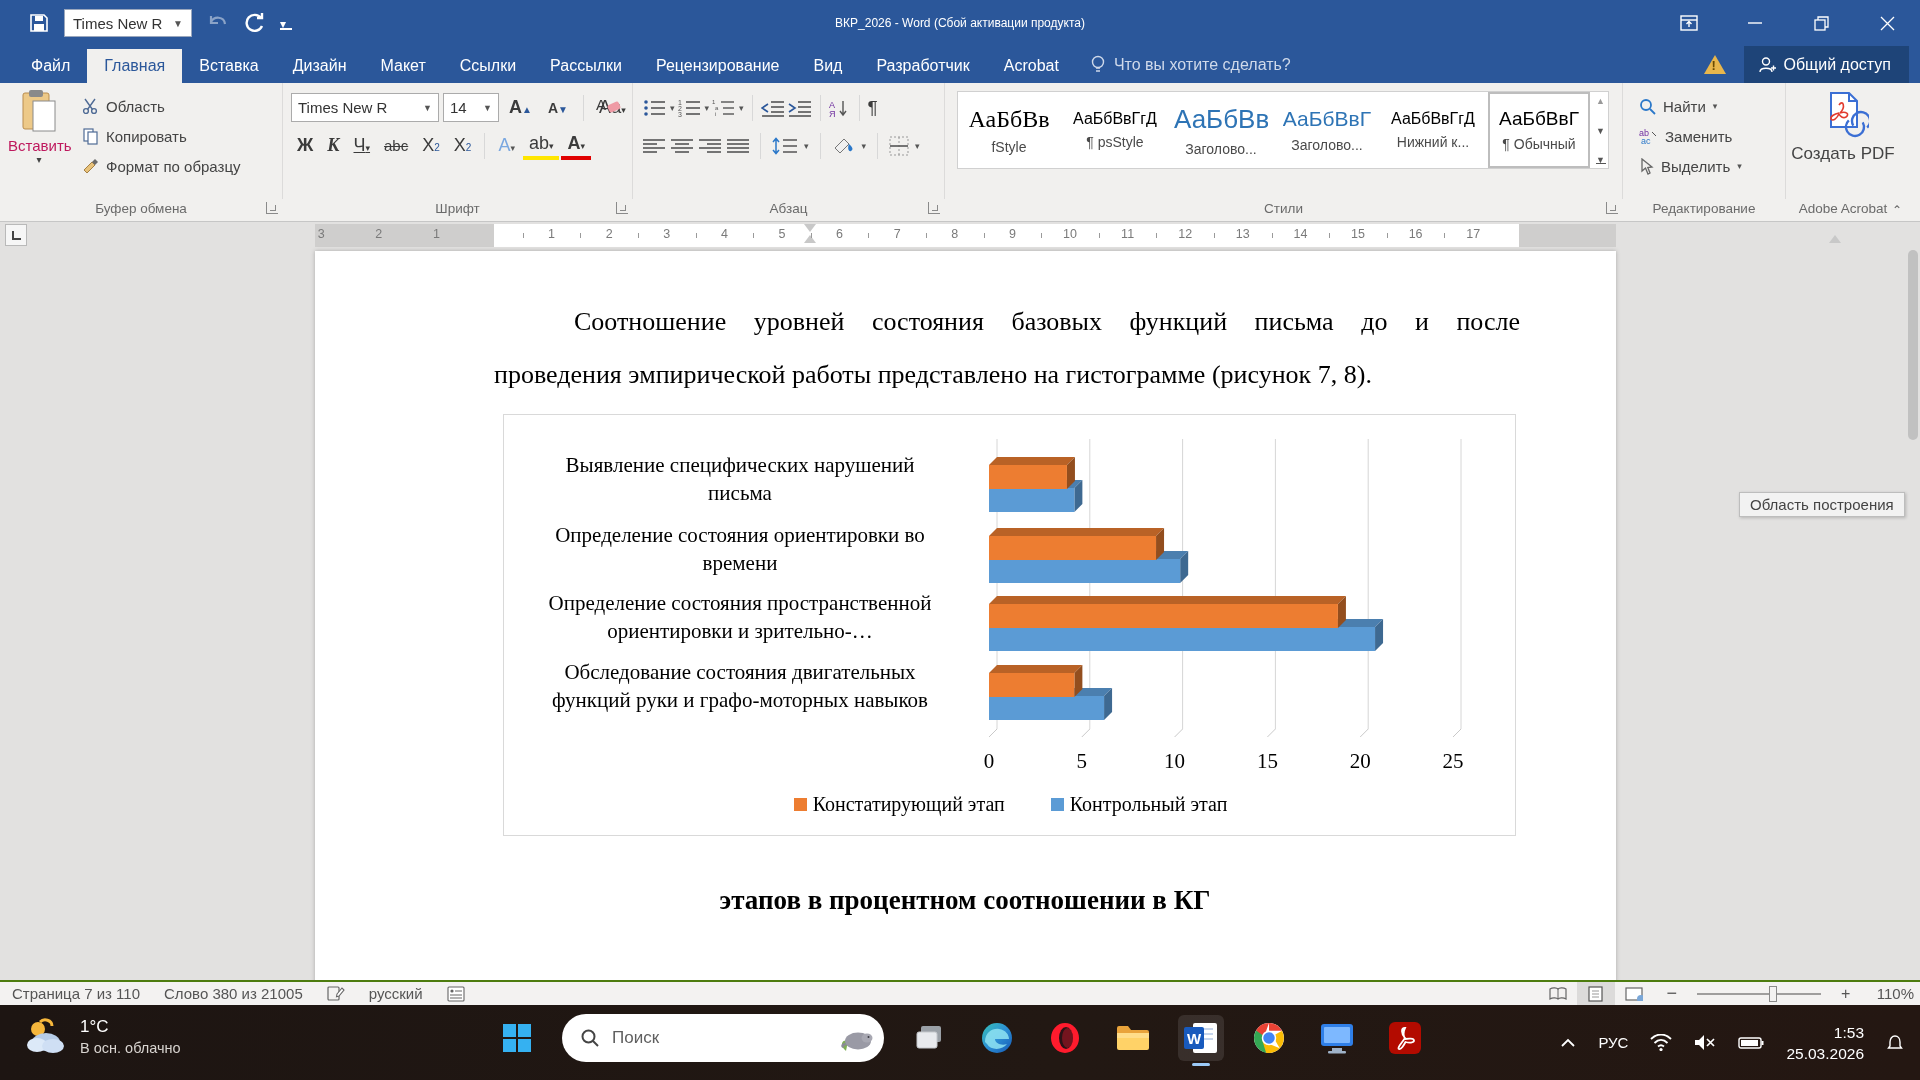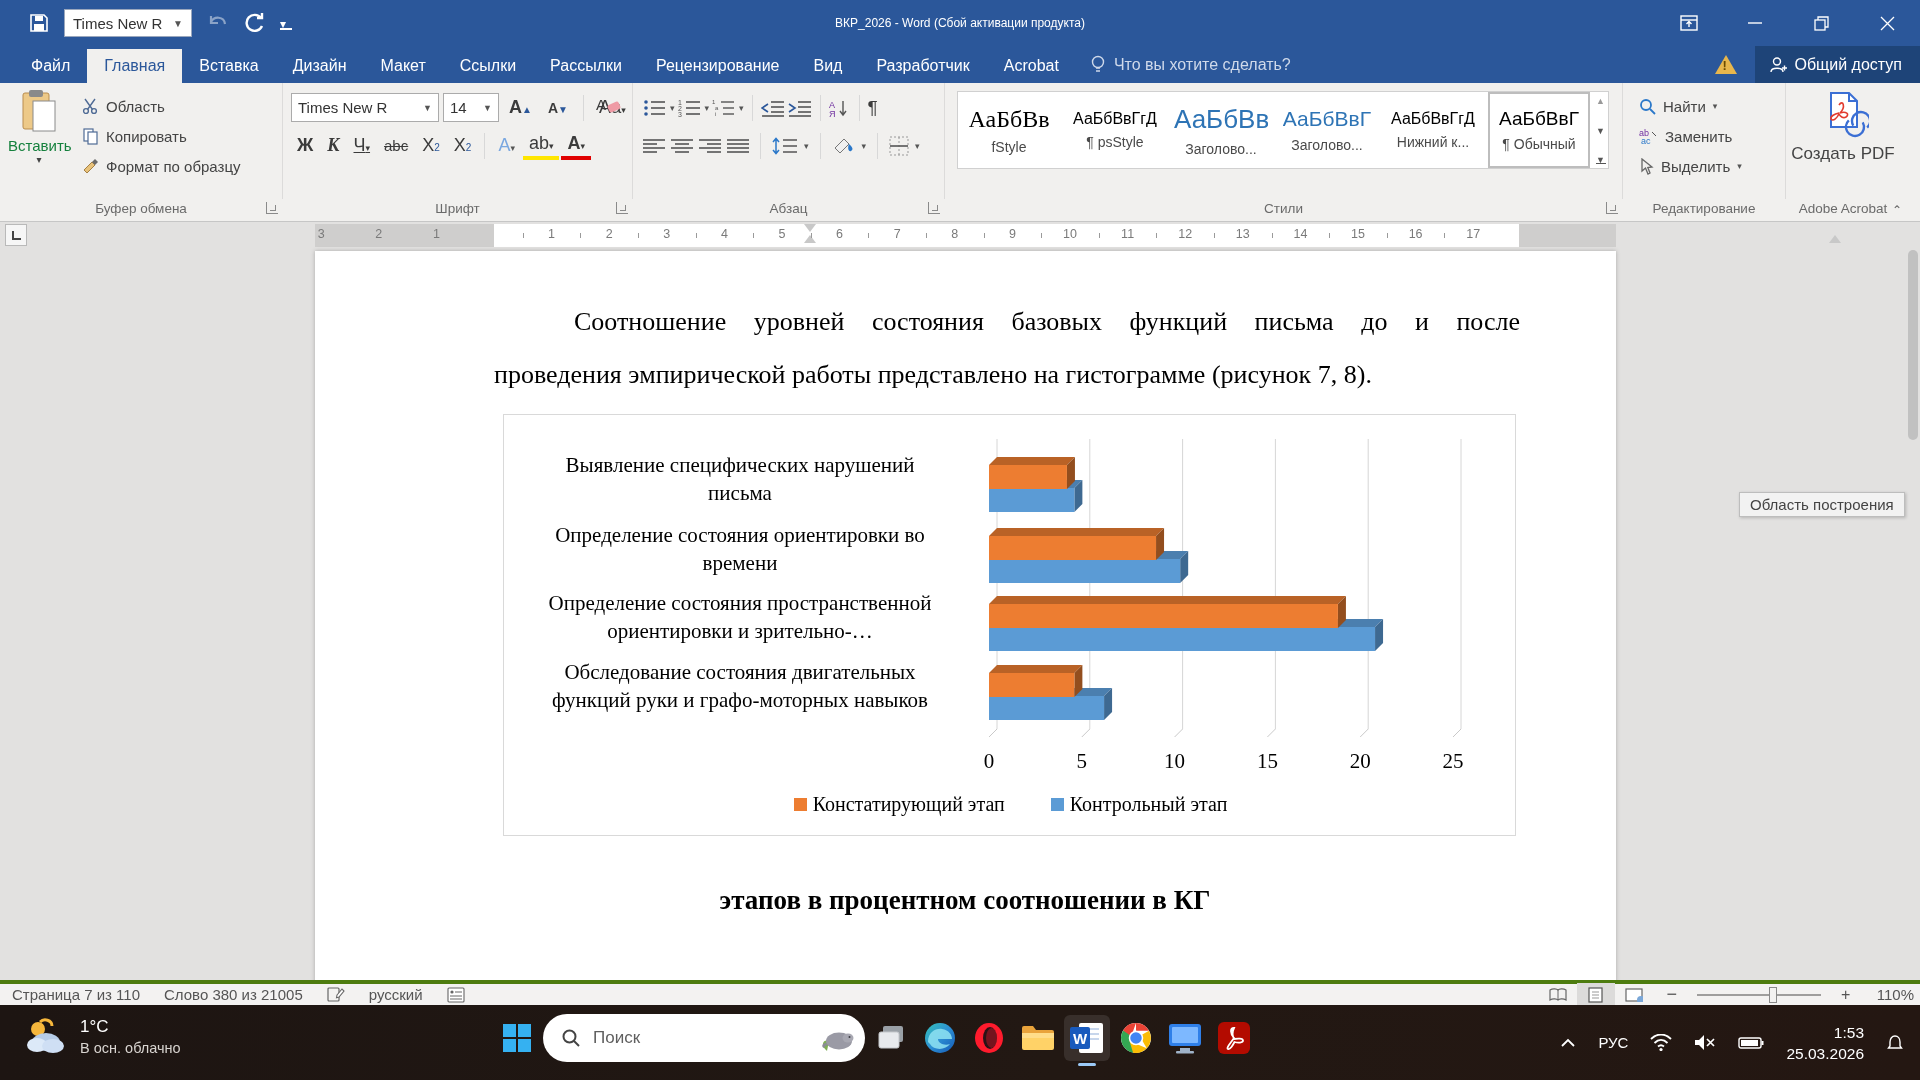--- a/index.html
+++ b/index.html
@@ -14,21 +14,21 @@
   .tb-title { position:absolute; left:0; right:0; text-align:center; color:#fff; font-size:12px; pointer-events:none; }
   .winbtns { position:absolute; right:0; top:0; height:46px; display:flex; }
   .winbtn { width:66px; height:46px; display:flex; align-items:center; justify-content:center; color:#fff; }
   .icon-dim { opacity:.45; }
 
   
   #tabrow { position:absolute; left:0; top:46px; width:1920px; height:37px; background:#2b579a; display:flex; align-items:flex-end; }
   .rtab { color:#fff; font-size:16px; padding:8px 17px; white-space:nowrap; }
   .rtab.active { background:#f1f0ee; color:#2b579a; }
   .help-tab { display:flex; align-items:center; gap:8px; color:#cfd9ea; font-size:16px; padding:8px 14px; }
-  #share-zone { position:absolute; right:0; top:0; height:37px; display:flex; align-items:center;text-align:right; }
+  #share-zone { position:absolute; right:11px; top:0; height:37px; display:flex; align-items:center;text-align:right; }
   .warn-tri { width:0;height:0;border-left:11px solid transparent;border-right:11px solid transparent;border-bottom:19px solid #e8b64c; position:relative; margin-right:18px;}
   .warn-tri:after { content:"!"; position:absolute; left:-3px; top:3px; color:#6b4a00; font-weight:bold; font-size:13px; }
   .share-btn { height:37px; background:#1e4478; color:#fff; font-size:16px; display:flex; align-items:center; gap:8px; padding:0 18px 0 14px; }
 
   
   #ribbon { position:absolute; left:0; top:83px; width:1920px; height:139px; background:#f1f0ee; border-bottom:1px solid #c6c6c6; }
   .rgroup { position:absolute; top:0; height:116px; border-right:1px solid #dcdbda; }
   .glabel { position:absolute; top:118px; width:100%; text-align:center; font-size:13.5px; color:#6a6a6a; }
   .launcher { position:absolute; top:119px; right:4px; width:12px; height:12px; border-left:1px solid #8a8a8a; border-bottom:1px solid #8a8a8a; }
   .launcher:after { content:""; position:absolute; right:2px; bottom:2px; width:5px; height:5px; border-right:1px solid #8a8a8a; border-bottom:1px solid #8a8a8a; }
@@ -69,35 +69,35 @@
   .leg-sq { width:13px; height:13px; display:inline-block; }
 
   #caption { position:absolute; left:100px; top:623px; width:1100px; text-align:center; font-weight:bold; font-size:27px; line-height:53px; }
   .wavy { text-decoration:underline; text-decoration-style:wavy; text-decoration-color:#3355dd; text-decoration-thickness:1px; text-underline-offset:5px; }
 
   #plot-tooltip { position:absolute; left:1739px; top:270px; background:#f2f2f2; border:1px solid #bdbdbd; font-size:15px; color:#444; padding:3px 10px; box-shadow:1px 1px 3px rgba(0,0,0,.2); }
   #vscroll { position:absolute; right:2px; top:4px; width:10px; height:748px; }
   #vscroll .thumb { position:absolute; left:0; top:24px; width:10px; height:190px; background:#c1c1c1; border-radius:5px; }
 
   
-  #statusbar { position:absolute; left:0; top:980px; width:1920px; height:25px; background:#f3f2f1; border-top:4px solid #4d7c0f; display:flex; align-items:center; font-size:15px; color:#555; }
+  #statusbar { position:absolute; left:0; top:980px; width:1920px; height:25px; background:#f3f2f1; border-top:2px solid #4d7c0f; display:flex; align-items:center; font-size:15px; color:#555; }
   .sb-item { padding:0 12px; white-space:nowrap; }
   .sb-right { margin-left:auto; display:flex; align-items:center; }
   .viewbtn { width:38px; height:24px; display:flex; align-items:center; justify-content:center; color:#666; }
   .viewbtn.sel { background:#dcdbda; }
   #zoom-slider { position:relative; width:124px; height:24px; margin:0 6px; }
   #zoom-slider .track { position:absolute; left:0; right:0; top:11px; height:2px; background:#9f9e9d; }
   #zoom-slider .zthumb { position:absolute; left:72px; top:4px; width:8px; height:16px; background:#f3f2f1; border:1px solid #8a8a8a; }
 
   
   #taskbar { position:absolute; left:0; top:1005px; width:1920px; height:75px; background:linear-gradient(90deg,#1d1512 0%, #221813 55%, #241712 100%); color:#fff; }
   #weather { position:absolute; left:22px; top:11px; display:flex; align-items:center; gap:12px; }
   #weather .wtxt1 { font-size:17px; }
   #weather .wtxt2 { font-size:14.5px; color:#d8d4d0; margin-top:3px; }
-  #tb-center { position:absolute; left:494px; top:0; height:65px; display:flex; align-items:center; gap:3px; }
+  #tb-center { position:absolute; left:494px; top:0; height:65px; display:flex; align-items:center; gap:22px; }
   .tb-ic { width:46px; height:46px; border-radius:6px; display:flex; align-items:center; justify-content:center; position:relative; }
   .tb-ic.active { background:rgba(255,255,255,.10); }
   .tb-ic.active:after { content:""; position:absolute; bottom:-5px; left:14px; width:18px; height:3px; border-radius:2px; background:#9ccaf7; }
   #search-pill { width:322px; height:48px; background:#fff; border-radius:24px; display:flex; align-items:center; padding:0 10px 0 18px; color:#555; gap:12px; }
   #search-pill .ph { font-size:17px; color:#5f5f5f; flex:1; }
   #tray { position:absolute; right:0; top:0; height:75px; display:flex; align-items:center; gap:22px; padding-right:16px; }
   #clock { text-align:right; font-size:15.5px; line-height:21px; }
 
   svg { display:block; }
 </style>
@@ -195,21 +195,21 @@
 
   <div id="ribbon">
 
     <div class="rgroup" style="left:0;width:283px;">
       <div style="position:absolute;left:8px;top:6px;width:62px;text-align:center;">
         <svg width="38" height="46" viewBox="0 0 38 46" style="margin:0 auto;">
             <rect x="3" y="4" width="26" height="36" rx="2" fill="#edc988" stroke="#b98d4e"></rect>
             <rect x="9" y="1" width="14" height="7" rx="2" fill="#8a8a8a"></rect>
             <rect x="13" y="12" width="22" height="30" fill="#fff" stroke="#8a8a8a"></rect>
           </svg>
-        <div style="font-size:15px;color:#15803d;margin-top:2px;">Вставить</div>
+        <div style="font-size:15px;color:#be185d;margin-top:2px;">Вставить</div>
         <div style="font-size:10px;color:#444;">▾</div>
       </div>
       <div style="position:absolute;left:78px;top:8px;">
         <div class="rbtn-sm">
           <svg width="17" height="17" viewBox="0 0 17 17">
               <circle cx="4" cy="13" r="2.4" fill="none" stroke="#4f6b95" stroke-width="1.4"></circle>
               <circle cx="12" cy="13" r="2.4" fill="none" stroke="#4f6b95" stroke-width="1.4"></circle>
               <path d="M5.5 11.5 L13 1 M10.5 11.5 L3 1" stroke="#4f6b95" stroke-width="1.4"></path>
             </svg>
           <span>Область</span>

